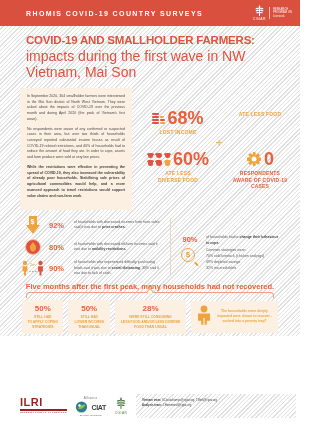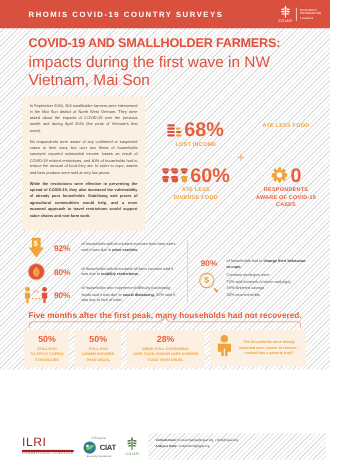--- a/index.html
+++ b/index.html
@@ -192,21 +192,21 @@
   .card.c3 { width: 72px; }
   .card.c4 { width: 88px; display:flex; flex-direction:row; align-items:center; gap:4px; padding: 4px 5px; }
   .card.c4 .note { font-size: 3.4px; line-height:1.55; color:#f0a33c; font-weight:bold; text-align:center; }
   .person-ic { flex: 0 0 16px; }
 
   
   .footer {
     position: absolute; bottom: 0; left: 0; right: 0; height: 36px;
     display: flex; align-items: center; padding: 0 4px 0 20px; gap: 8px;
   }
-  .logo-ilri { color: #9e1f1f; font-size: 11px; font-weight: normal; letter-spacing: .5px; line-height:1; }
+  .logo-ilri { color: #9e1f1f; font-size: 11px; font-weight: bold; letter-spacing: .5px; line-height:1; }
   .logo-ilri .ul { border-top: 1px solid #9e1f1f; border-bottom: 1px solid #9e1f1f; height:2px; margin-top:1px;}
   .logo-ilri .sub { font-size: 2.4px; color:#9e1f1f; letter-spacing:.6px; margin-top:1px; text-align:center;}
   .logo-alliance { text-align:center; }
   .logo-alliance .al-top { font-size: 3px; color:#6b6b6b; letter-spacing:.4px; }
   .logo-alliance .al-row { display:flex; align-items:center; gap:3px; margin-top:1px;}
   .logo-alliance .al-sub { font-size:2.2px; color:#6b6b6b; margin-top:1px;}
   .bio-mark { display:flex; flex-direction:column; align-items:center;}
   .ciat-mark { font-size: 7px; font-weight:bold; color:#3c3c3c; letter-spacing:-.3px;}
   .cgiar-foot { display:flex; flex-direction:column; align-items:center; }
   .cgiar-foot .w { font-size:3.2px; color:#4a7c3f; letter-spacing:.5px; margin-top:1px;}

